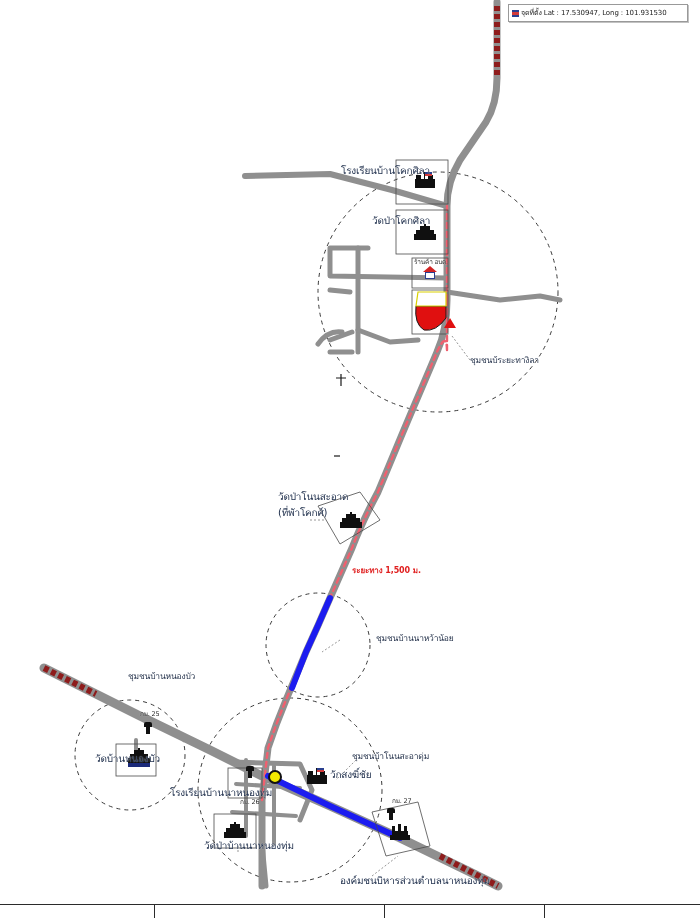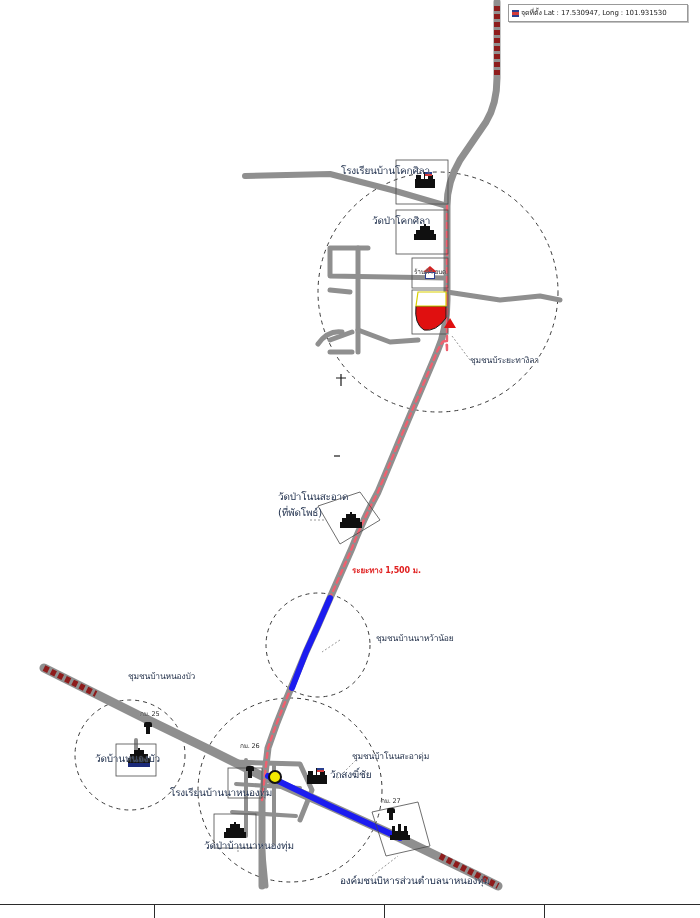--- a/index.html
+++ b/index.html
@@ -189,34 +189,34 @@
       <div class="spire"></div>
       <div class="mid"></div>
       <div class="base"></div>
   </div>
   <div class="lbl" style="left:372px;top:216px;">วัดป่าโคกศิลา</div>
 
   <div class="icon ic-house" style="left:423px;top:266px;">
     <div class="roof"></div>
       <div class="wall"></div>
   </div>
-  <div class="lbl km" style="left:414px;top:268px;">ร้านค้า อบต.</div>
+  <div class="lbl km" style="left:414px;top:258px;">ร้านค้า อบต.</div>
 
   <div class="icon ic-arrow-red" style="left:444px;top:318px;"></div>
 
   <div class="lbl big" style="left:470px;top:356px;">ชุมชนบ้ระยะทางิลา</div>
 
   <div class="icon ic-temple" style="left:340px;top:512px;">
     <div class="top"></div>
       <div class="spire"></div>
       <div class="mid"></div>
       <div class="base"></div>
   </div>
   <div class="lbl" style="left:278px;top:492px;">วัดป่าโนนสะอาด</div>
-  <div class="lbl" style="left:278px;top:508px;">(ที่พัดโพธ์)</div>
+  <div class="lbl" style="left:278px;top:508px;">(ที่พัาโคกศ์)</div>
 
   <div class="lbl dist" style="left:352px;top:566px;">ระยะทาง 1,500 ม.</div>
 
   <div class="lbl big" style="left:340px;top:634px;padding-left:36px;">ชุมชนบ้านนาหว้าน้อย</div>
 
   <div class="lbl big" style="left:128px;top:672px;">ชุมชนบ้านหนองบัว</div>
 
   <div class="icon ic-kmpost" style="left:143px;top:722px;">
     <div class="head"></div>
       <div class="stem"></div>
@@ -229,21 +229,21 @@
       <div class="mid"></div>
       <div class="base"></div>
       <div class="plinth"></div>
   </div>
   <div class="lbl" style="left:95px;top:754px;">วัดบ้านหนองบัว</div>
 
   <div class="icon ic-kmpost" style="left:245px;top:766px;">
     <div class="head"></div>
       <div class="stem"></div>
   </div>
-  <div class="lbl km" style="left:240px;top:742px;">กม. 26</div>
+  <div class="lbl km" style="left:240px;top:798px;">กม. 26</div>
 
   <div class="icon ic-dot-yellow" style="left:268px;top:770px;"></div>
 
   <div class="icon ic-school" style="left:306px;top:768px;">
     <div class="roofL"></div>
       <div class="roofR"></div>
       <div class="pole"></div>
       <div class="flag"></div>
       <div class="body"></div>
   </div>
@@ -258,21 +258,21 @@
       <div class="base"></div>
   </div>
   <div class="lbl" style="left:204px;top:841px;">วัดป่าบ้านนาหนองทุ่ม</div>
 
   <div class="lbl big" style="left:352px;top:752px;">ชุมชนบ้าโนนสะอาดุ่ม</div>
 
   <div class="icon ic-kmpost" style="left:386px;top:808px;">
     <div class="head"></div>
       <div class="stem"></div>
   </div>
-  <div class="lbl km" style="left:381px;top:797px;">กม. 27</div>
+  <div class="lbl km" style="left:392px;top:797px;">กม. 27</div>
 
   <div class="icon ic-crown" style="left:390px;top:824px;">
     <div class="p1"></div>
       <div class="p2"></div>
       <div class="p3"></div>
       <div class="c2"></div>
       <div class="c1"></div>
   </div>
   <div class="lbl" style="left:340px;top:876px;">องค์มชนบิหารส่วนตำบลนาหนองทุ่ม</div>
 

